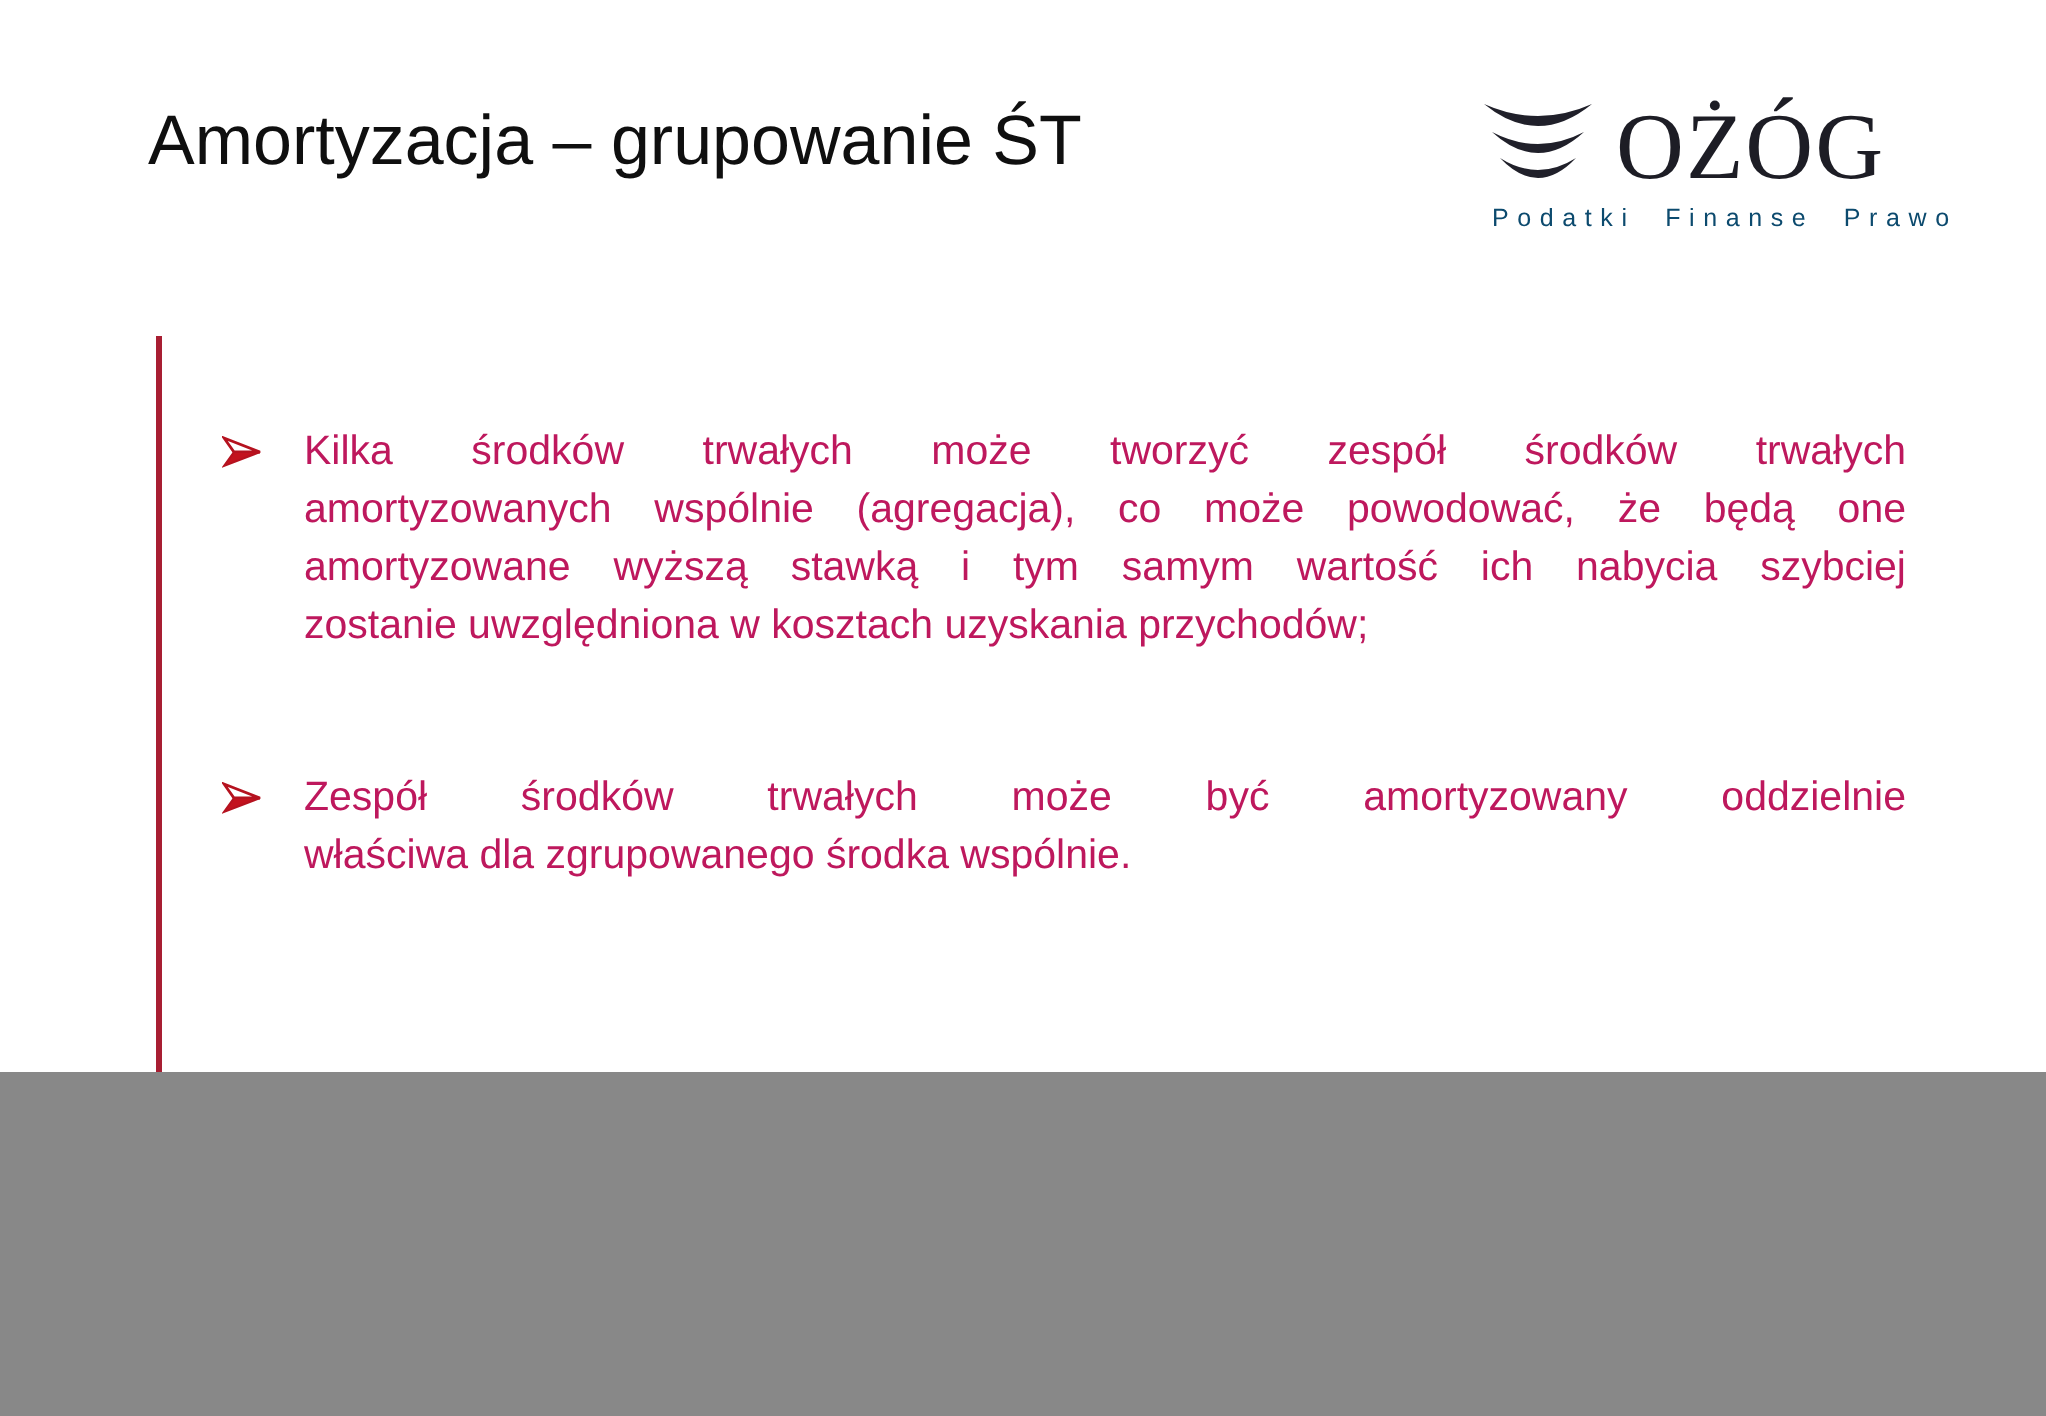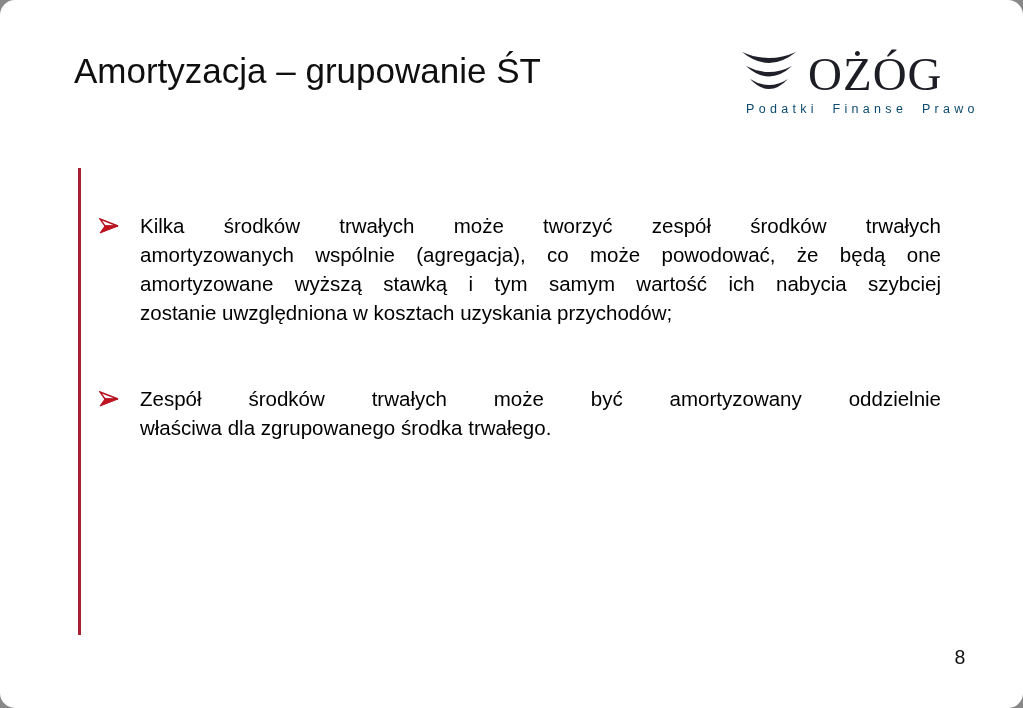--- a/index.html
+++ b/index.html
@@ -1,22 +1,21 @@
 <!DOCTYPE html>
 <html><head>
 <meta charset="utf-8">
 <style>
   html,body{margin:0;padding:0;background:#888;}
   .slide{
     position:relative;
-    width:1023px;height:708px;
+    width:1023px;height:536px;
     background:#ffffff;
     overflow:hidden;
     font-family:"Liberation Sans", sans-serif;
-    border-radius:15px;
   }
   .title{
     position:absolute;
     left:74px;top:50px;
     font-size:35px;
     line-height:42px;
     color:#0f0f0f;
     letter-spacing:0px;
     white-space:nowrap;
   }
@@ -53,23 +52,23 @@
     white-space:nowrap;
   }
   .accent-line{
     position:absolute;
     left:78px;top:168px;
     width:3px;height:467px;
     background:#A81E32;
   }
   .bullet{
     position:absolute;
-    left:99px;
+    left:111px;
     width:843px;
-    color:#000000;
+    color:#be185d;
   }
   .bullet.b1{top:211px;}
   .bullet.b2{top:384px;}
   .bullet-marker{
     position:absolute;
     left:0;top:7px;
     width:20px;height:16px;
   }
   .bullet-text{
     margin-left:41px;
@@ -134,19 +133,19 @@
 
   <div class="bullet b2">
     <span class="bullet-marker">
       <svg width="20" height="16" viewBox="0 0 20 16" xmlns="http://www.w3.org/2000/svg">
         <polygon points="1,1 19,8 6,8" fill="#ffffff" stroke="#B5121F" stroke-width="1.4"></polygon>
         <polygon points="6,8 19,8 1,15" fill="#C3121E" stroke="#B5121F" stroke-width="1"></polygon>
       </svg>
     </span>
     <div class="bullet-text">
       <div class="bline">Zespół środków trwałych może być amortyzowany oddzielnie</div>
-      <div class="bline last">właściwa dla zgrupowanego środka trwałego.</div>
+      <div class="bline last">właściwa dla zgrupowanego środka wspólnie.</div>
     </div>
   </div>
 
   <div class="page-number">8</div>
 
 </div>
 
 </body></html>

